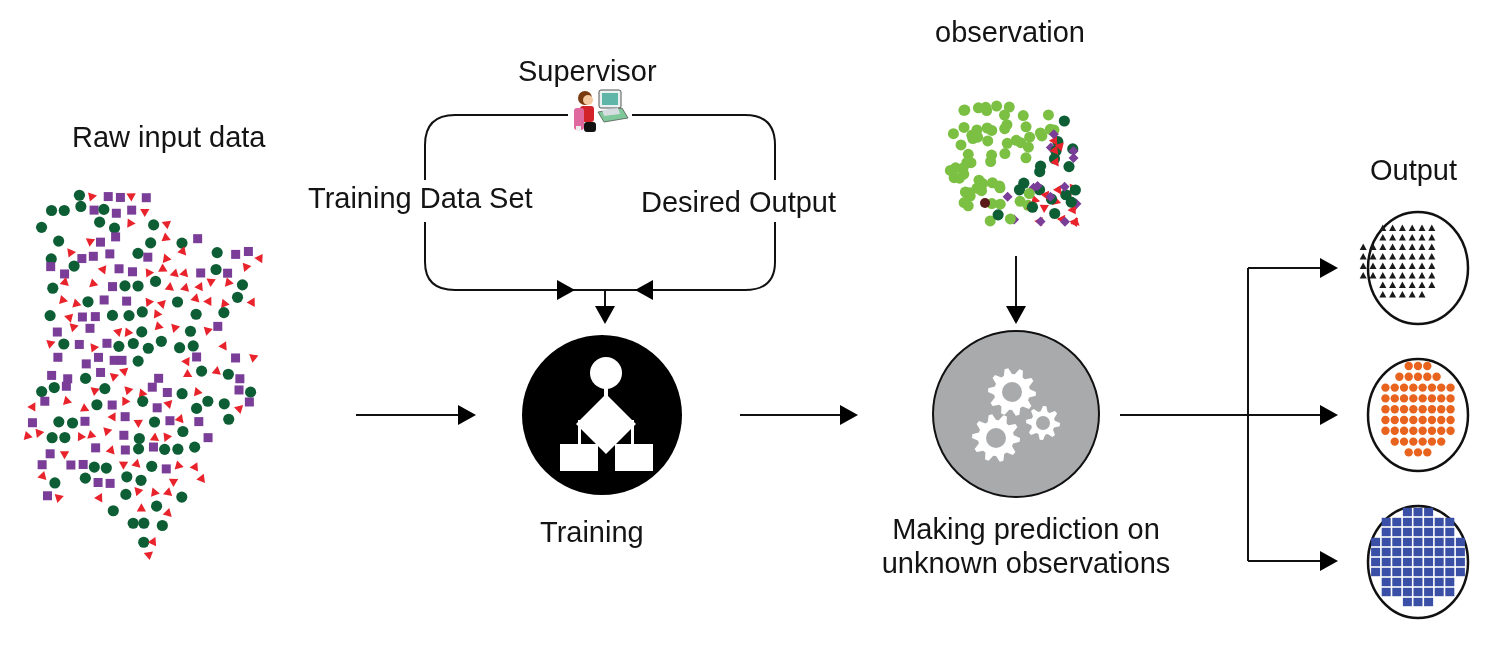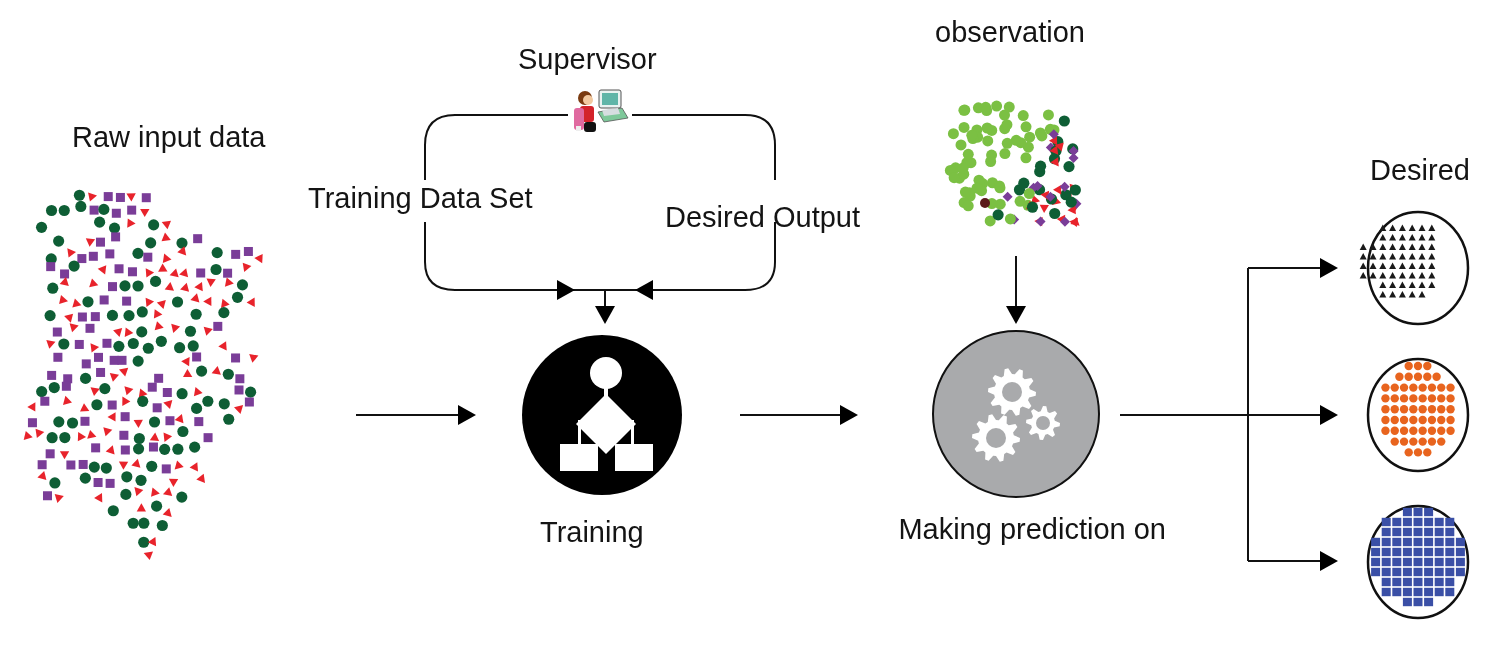--- a/index.html
+++ b/index.html
@@ -5,31 +5,32 @@
   html, body { margin:0; padding:0; background:#ffffff; }
   body { width:1497px; height:649px; position:relative; overflow:hidden;
          font-family:"Liberation Sans", "DejaVu Sans", sans-serif; color:#111; }
   .lbl { position:absolute; font-size:29px; line-height:34px; white-space:nowrap; text-align:center; color:#141414; }
   svg.layer { position:absolute; left:0; top:0; }
 </style>
 </head>
 <body>
 
 <div class="lbl" style="left:40px; top:120px;margin-left:32px;">Raw input data</div>
-<div class="lbl" style="left:518px; top:42px;">Supervisor</div>
+<div class="lbl" style="left:518px; top:54px;">Supervisor</div>
 <div class="lbl" style="left:308px; top:181px;">Training Data Set</div>
-<div class="lbl" style="left:665px; top:185px;margin-top:15px;">Desired Output</div>
+<div class="lbl" style="left:641px; top:185px;">Desired Output</div>
 <div class="lbl" style="left:540px; top:515px;">Training</div>
 <div class="lbl" style="left:935px; top:15px; width:145px;">
   <div>observation</div>
 </div>
-<div class="lbl" style="left:846px; top:512px; width:320px;text-align:right;">
+<div class="lbl" style="left:866px; top:512px; width:320px;">
   <div>Making prediction on</div>
+  <div>unknown observations</div>
 </div>
-<div class="lbl" style="left:1370px; top:153px;">Desired</div>
+<div class="lbl" style="left:1370px; top:153px;">Output</div>
 
 <svg class="layer" width="1497" height="649" viewBox="0 0 1497 649">
   <defs>
     <marker id="ah" viewBox="0 0 10 10" refX="9" refY="5" markerWidth="7" markerHeight="7" orient="auto" markerUnits="userSpaceOnUse">
     </marker>
   </defs>
 
   <g id="raw-cloud">
       <circle cx="79.44206974882826" cy="195.2617144326323" r="5.58" fill="#0e5e35"></circle>
       <polygon points="88.1,192.4 97.0,195.4 89.9,201.6" fill="#e8232b"></polygon>

